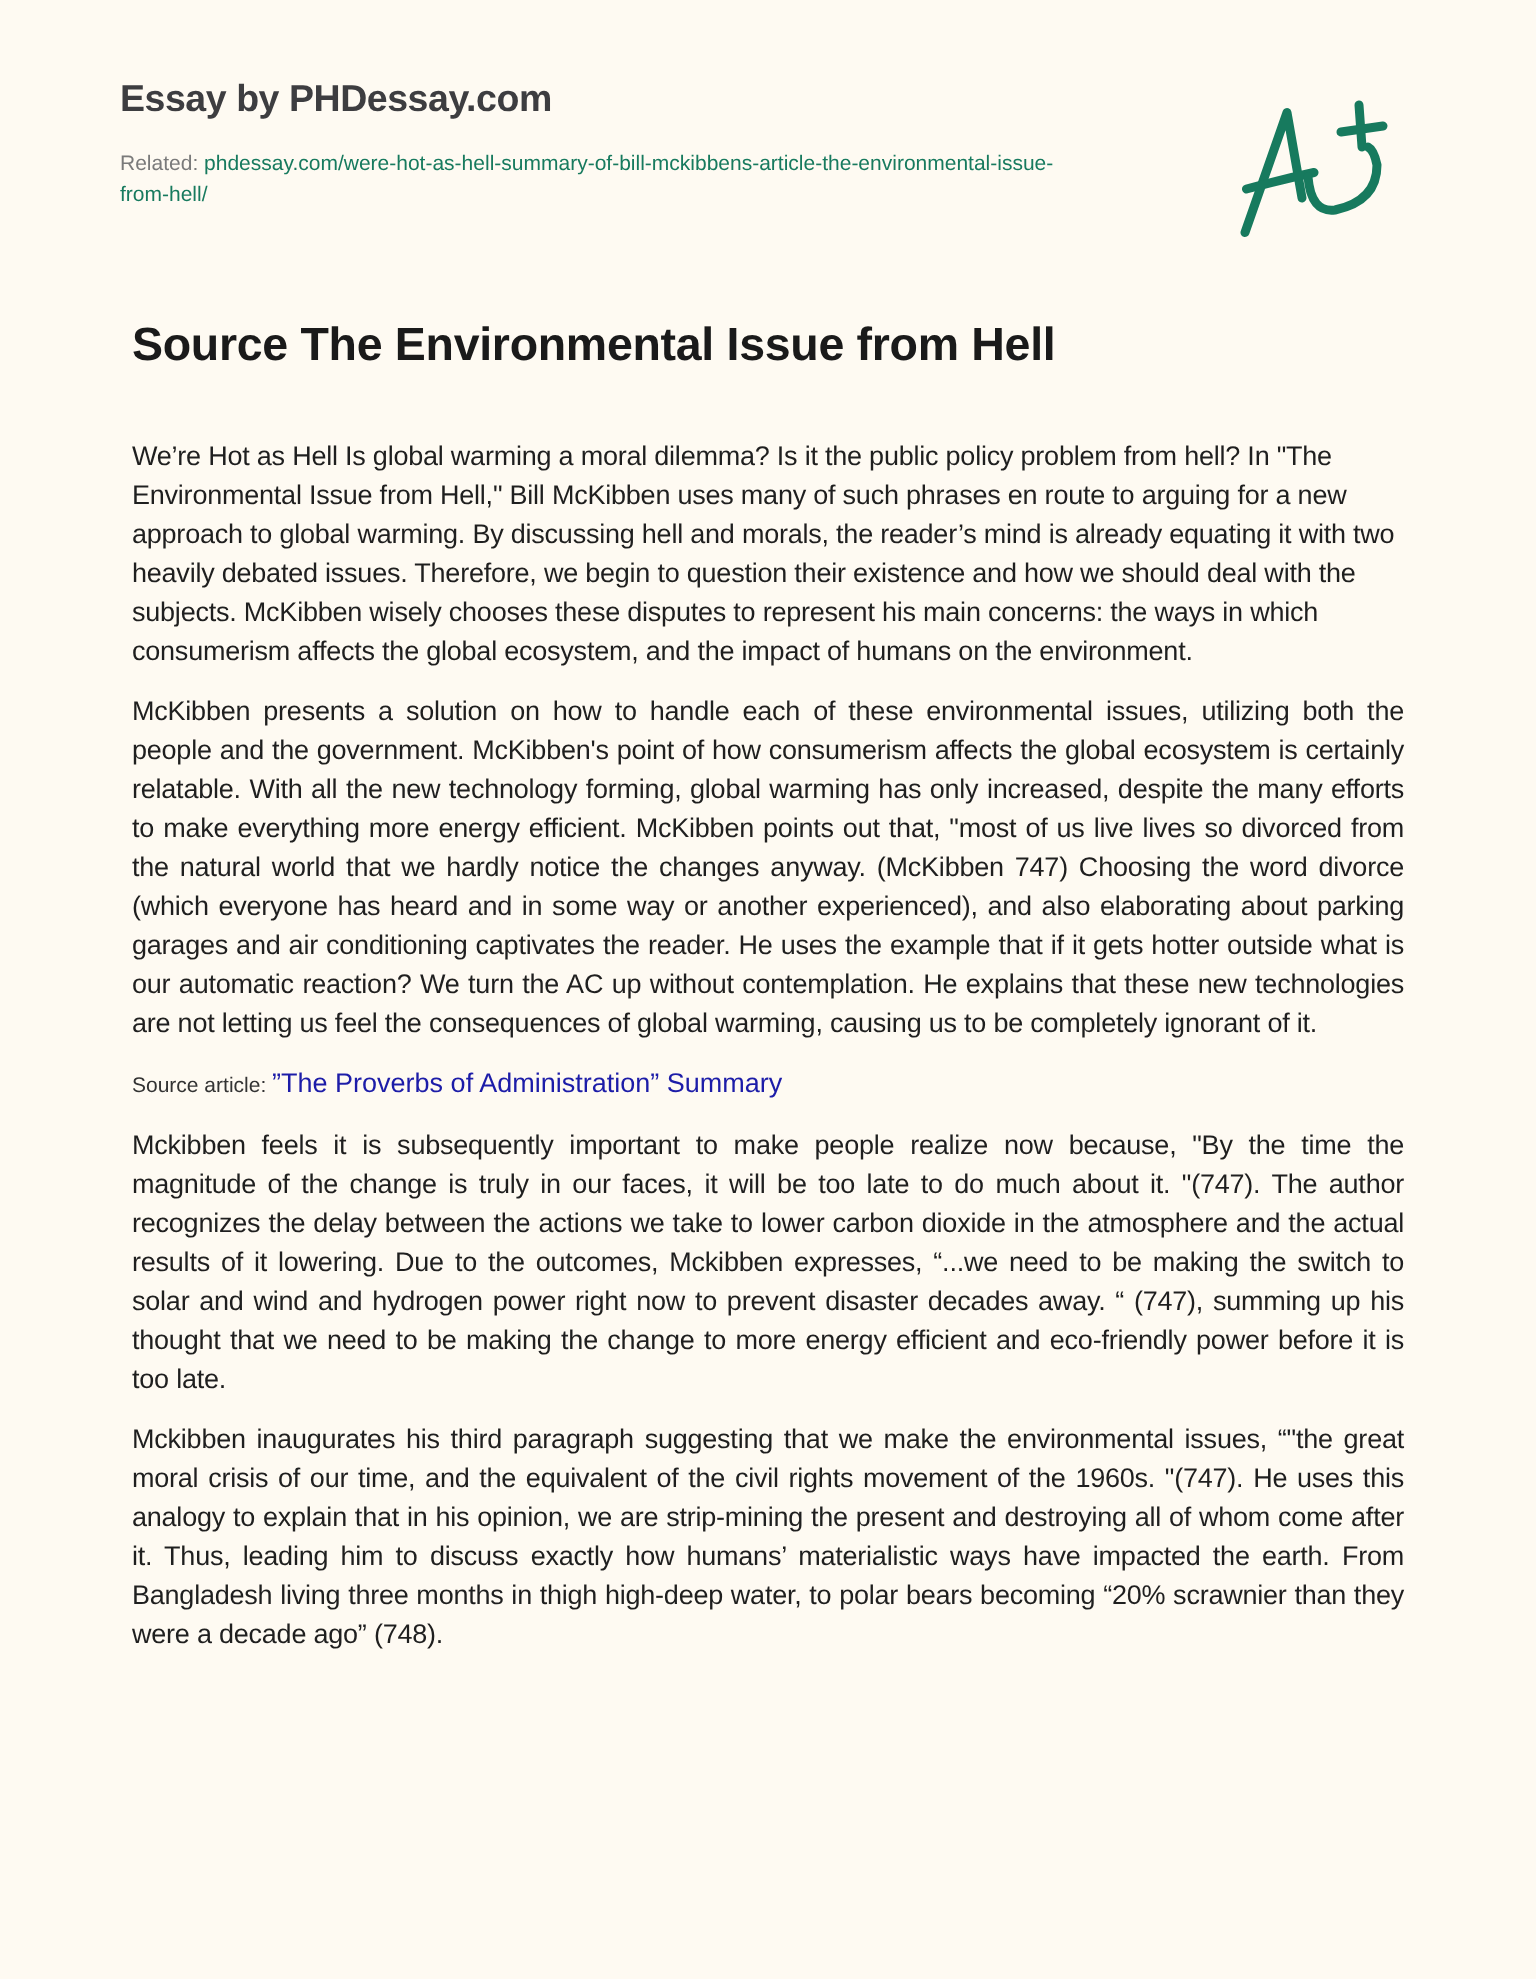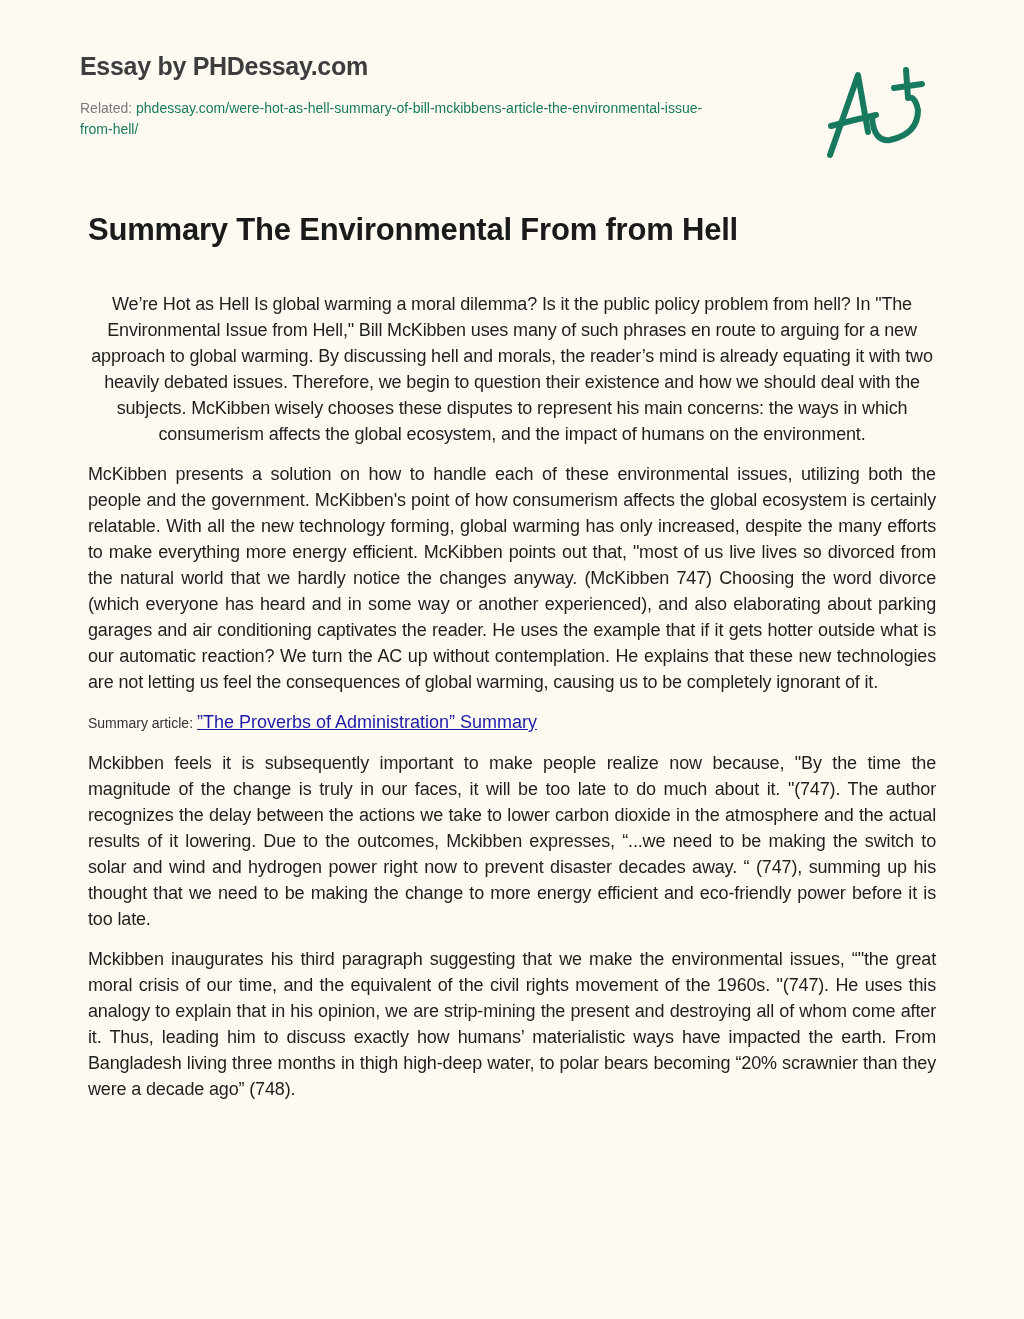--- a/index.html
+++ b/index.html
@@ -65,32 +65,31 @@
     }
     .content p {
       margin: 0 0 14px 0;
       font-size: 18px;
       line-height: 26px;
       color: #1f1f1f;
       text-align: justify;
       letter-spacing: -0.15px;
     }
     .content p.first {
-      text-align: center;
+      text-align: left;
     }
     .related {
       font-size: 14px;
       line-height: 26px;
       color: #333;
       margin: 0 0 14px 0;
     }
     .related a {
       font-size: 18px;
       color: #1c1ca8;
-      text-decoration: underline;
       margin-top: 27px;
     }
   </style>
 </head>
 <body>
 
 <div class="header">
   <h2 class="brand">Essay by PHDessay.com</h2>
   <div class="source">
     <span>Related: </span><a>phdessay.com/were-hot-as-hell-summary-of-bill-mckibbens-article-the-environmental-issue-from-hell/</a>
@@ -100,23 +99,23 @@
 <svg class="logo" viewBox="0 0 120 110">
   <g fill="none" stroke="#177a5e" stroke-width="6" stroke-linecap="round" stroke-linejoin="round">
     <path d="M12 95 L40 15 L50 72"></path>
     <path d="M13 66 Q35 60 58 55"></path>
     <path d="M88 10 L90 38"></path>
     <path d="M76 28 Q90 26 104 24"></path>
     <path d="M54 58 Q56 82 72 80 Q100 74 100 50 Q98 40 94 38"></path>
   </g>
 </svg>
 
-<h1 class="title">Summary The Environmental From from Hell</h1>
+<h1 class="title">Source The Environmental Issue from Hell</h1>
 
 <div class="content">
   <p class="first">We’re Hot as Hell Is global warming a moral dilemma? Is it the public policy problem from hell? In "The Environmental Issue from Hell," Bill McKibben uses many of such phrases en route to arguing for a new approach to global warming. By discussing hell and morals, the reader’s mind is already equating it with two heavily debated issues. Therefore, we begin to question their existence and how we should deal with the subjects. McKibben wisely chooses these disputes to represent his main concerns: the ways in which consumerism affects the global ecosystem, and the impact of humans on the environment.</p>
   <p>McKibben presents a solution on how to handle each of these environmental issues, utilizing both the people and the government. McKibben's point of how consumerism affects the global ecosystem is certainly relatable. With all the new technology forming, global warming has only increased, despite the many efforts to make everything more energy efficient. McKibben points out that, "most of us live lives so divorced from the natural world that we hardly notice the changes anyway. (McKibben 747) Choosing the word divorce (which everyone has heard and in some way or another experienced), and also elaborating about parking garages and air conditioning captivates the reader. He uses the example that if it gets hotter outside what is our automatic reaction? We turn the AC up without contemplation. He explains that these new technologies are not letting us feel the consequences of global warming, causing us to be completely ignorant of it.</p>
   <div class="related">
-    <span>Summary article: </span><a>”The Proverbs of Administration” Summary</a>
+    <span>Source article: </span><a>”The Proverbs of Administration” Summary</a>
   </div>
   <p>Mckibben feels it is subsequently important to make people realize now because, "By the time the magnitude of the change is truly in our faces, it will be too late to do much about it. "(747). The author recognizes the delay between the actions we take to lower carbon dioxide in the atmosphere and the actual results of it lowering. Due to the outcomes, Mckibben expresses, “...we need to be making the switch to solar and wind and hydrogen power right now to prevent disaster decades away. “ (747), summing up his thought that we need to be making the change to more energy efficient and eco-friendly power before it is too late.</p>
   <p>Mckibben inaugurates his third paragraph suggesting that we make the environmental issues, “"the great moral crisis of our time, and the equivalent of the civil rights movement of the 1960s. "(747). He uses this analogy to explain that in his opinion, we are strip-mining the present and destroying all of whom come after it. Thus, leading him to discuss exactly how humans’ materialistic ways have impacted the earth. From Bangladesh living three months in thigh high-deep water, to polar bears becoming “20% scrawnier than they were a decade ago” (748).</p>
 </div>
 
 </body></html>

